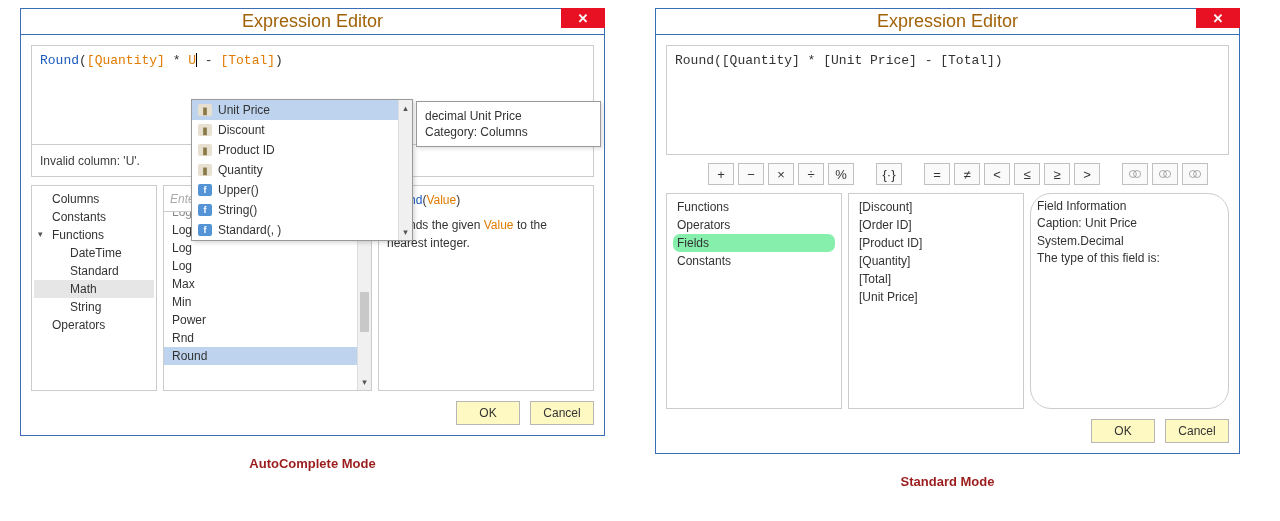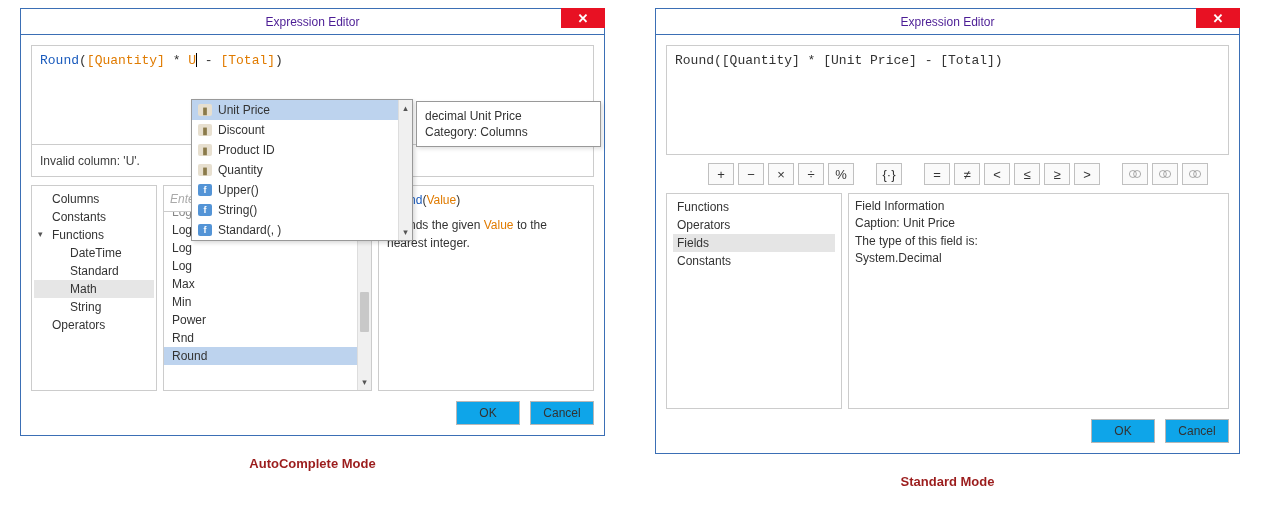--- a/index.html
+++ b/index.html
@@ -28,22 +28,22 @@
   }
   .titlebar {
     height: 26px;
     display: flex;
     align-items: center;
     justify-content: center;
     position: relative;
     border-bottom: 1px solid #3b6fb5;
   }
   .titlebar-text {
-    font-size: 12px;
-    color: #4c1d95;
+    font-size: 18px;
+    color: #a16207;
   }
   .close-btn {
     position: absolute;
     right: -1px;
     top: -1px;
     width: 44px;
     height: 20px;
     background: #e81123;
     color: #fff;
     display: flex;
@@ -218,21 +218,21 @@
   .buttons-row {
     display: flex;
     justify-content: flex-end;
     gap: 10px;
     padding-top: 10px;
   }
   .btn {
     min-width: 64px;
     height: 24px;
     border: 1px solid #b7b7b7;
-    background: #0ea5e9;
+    background: #fef9c3;
     display: inline-flex;
     align-items: center;
     justify-content: center;
     font-size: 12px;
     cursor: default;
     padding: 0 10px;
   }
   
   .op-toolbar {
     display: flex;
@@ -263,23 +263,23 @@
     gap: 6px;
     height: 216px;
   }
   .std-tripane > div {
     border: 1px solid #ccc;
     padding: 4px 6px;
     overflow: hidden;
   }
   .std-cats  { width: 176px; }
   .std-fields{ width: 176px; }
-  .std-info  { flex: 1; line-height: 1.45; }
+  .std-info  { flex: 1; line-height: 1.45; border-radius: 21px; }
   .list-item { padding: 2px 4px; cursor: default; }
-  .list-item.sel { background: #e5e5e5; }
+  .list-item.sel { background: #86efac; border-radius: 7px; }
 </style>
 </head>
 <body>
 
 <div class="workspace">
 
   <div class="panel">
     <div class="dialog">
       <div class="titlebar">
         <span class="titlebar-text">Expression Editor</span>
@@ -474,25 +474,33 @@
             </div>
         </div>
 
         <div class="std-tripane">
           <div class="std-cats" id="std-cats">
               <div class="list-item">Functions</div>
               <div class="list-item">Operators</div>
               <div class="list-item sel">Fields</div>
               <div class="list-item">Constants</div>
             </div>
+          <div class="std-fields" id="std-fields">
+              <div class="list-item">[Discount]</div>
+              <div class="list-item">[Order ID]</div>
+              <div class="list-item">[Product ID]</div>
+              <div class="list-item">[Quantity]</div>
+              <div class="list-item">[Total]</div>
+              <div class="list-item">[Unit Price]</div>
+            </div>
           <div class="std-info">
             <div>Field Information</div>
             <div>Caption: Unit Price</div>
+            <div>System.Decimal</div>
             <div>The type of this field is:</div>
-            <div>System.Decimal</div>
           </div>
         </div>
 
         <div class="buttons-row">
           <div class="btn">
               <span>OK</span>
             </div>
           <div class="btn">
               <span>Cancel</span>
             </div>

